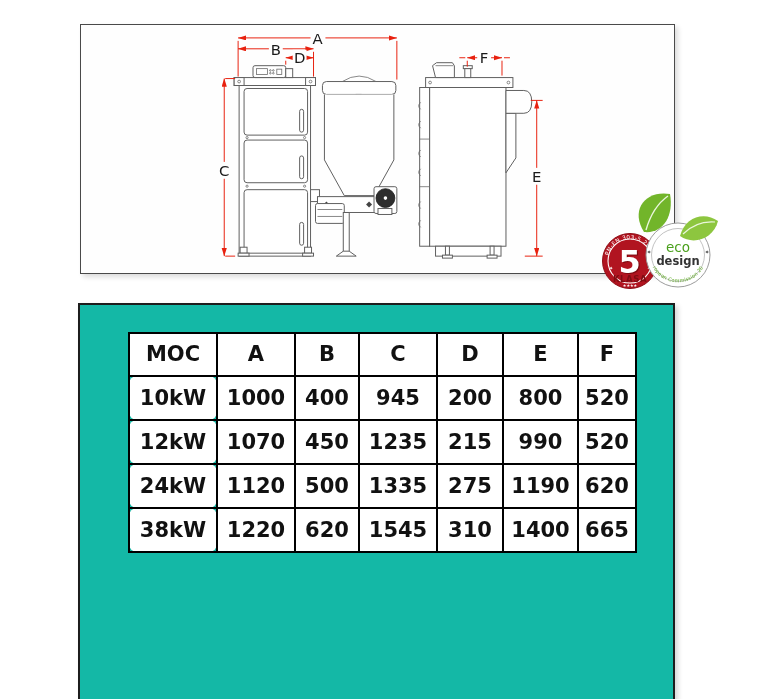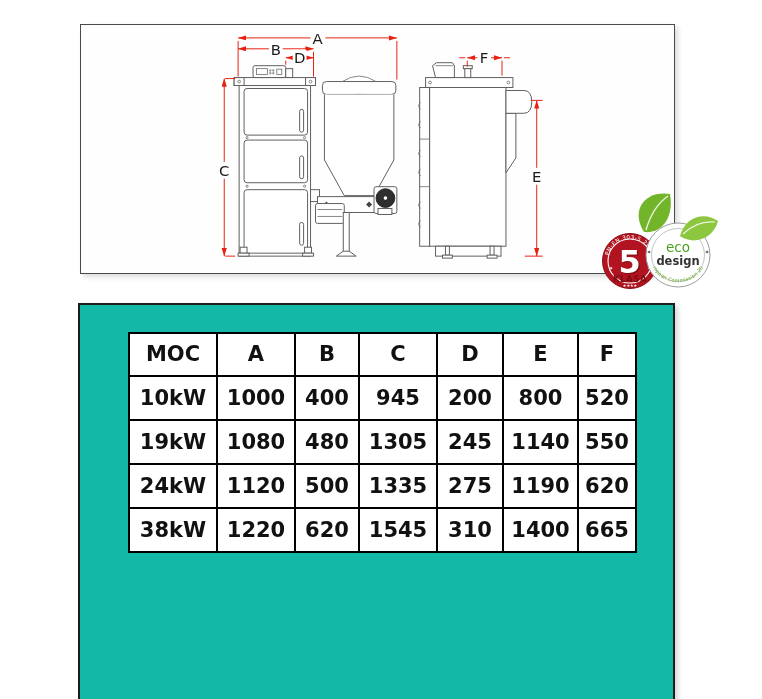--- a/index.html
+++ b/index.html
@@ -33,21 +33,21 @@
   table.spec {
     border-collapse:collapse; table-layout:fixed;
     margin:27px 0 0 48px; width:507px;
   }
   table.spec th, table.spec td {
     border:2px solid #000; text-align:center; vertical-align:middle;
     font-size:21px; background:#fff; padding:0; line-height:1;
   }
   table.spec th { height:43px; font-weight:bold; }
   table.spec td { height:44px; font-weight:bold; }
-  table.spec td.pw { font-weight:bold; }
+  table.spec td.pw { font-weight:bold;border-radius:8px; }
   .c-moc{width:88px}.c-a{width:78px}.c-b{width:64px}.c-c{width:78px}
   .c-d{width:66px}.c-e{width:75px}.c-f{width:58px}
   .footnote {
     margin:14px 0 0 34px; font-size:14px; color:#141414; letter-spacing:.1px;
   }
 </style>
 </head>
 <body>
 
 <div class="top-box">
@@ -280,27 +280,27 @@
     <tr>
       <td class="pw">10kW</td>
       <td>1000</td>
       <td>400</td>
       <td>945</td>
       <td>200</td>
       <td>800</td>
       <td>520</td>
     </tr>
     <tr>
-      <td class="pw">19kW</td>
-      <td>1080</td>
-      <td>480</td>
-      <td>1305</td>
-      <td>245</td>
-      <td>1140</td>
-      <td>550</td>
+      <td class="pw">12kW</td>
+      <td>1070</td>
+      <td>450</td>
+      <td>1235</td>
+      <td>215</td>
+      <td>990</td>
+      <td>520</td>
     </tr>
     <tr>
       <td class="pw">24kW</td>
       <td>1120</td>
       <td>500</td>
       <td>1335</td>
       <td>275</td>
       <td>1190</td>
       <td>620</td>
     </tr>

